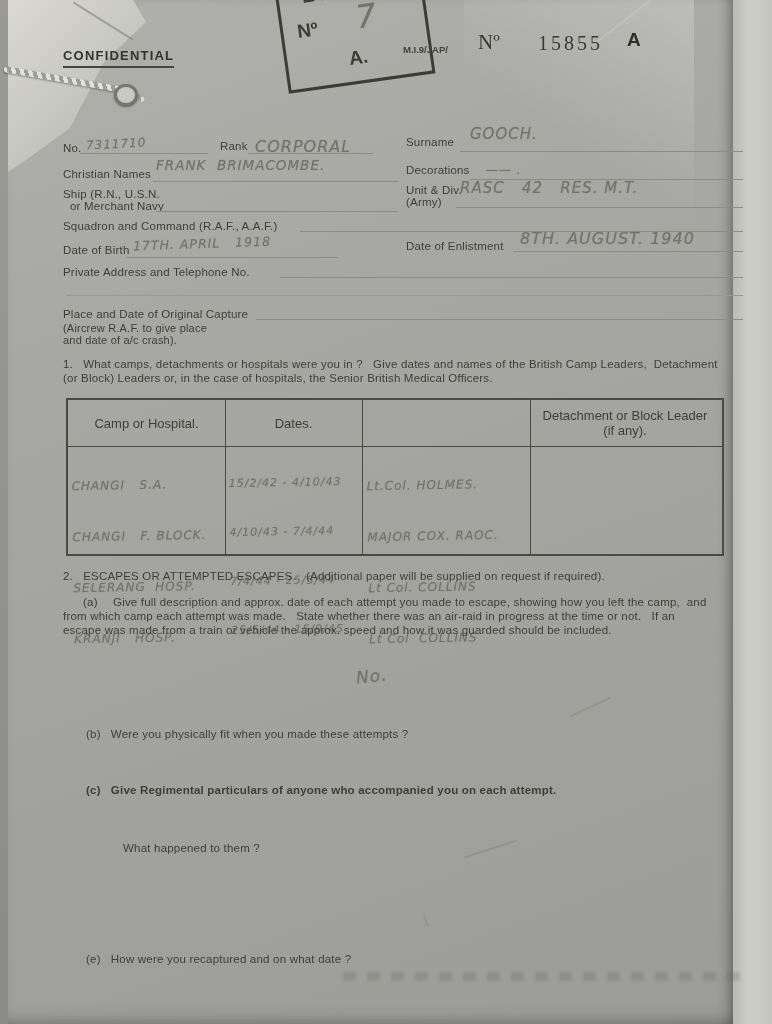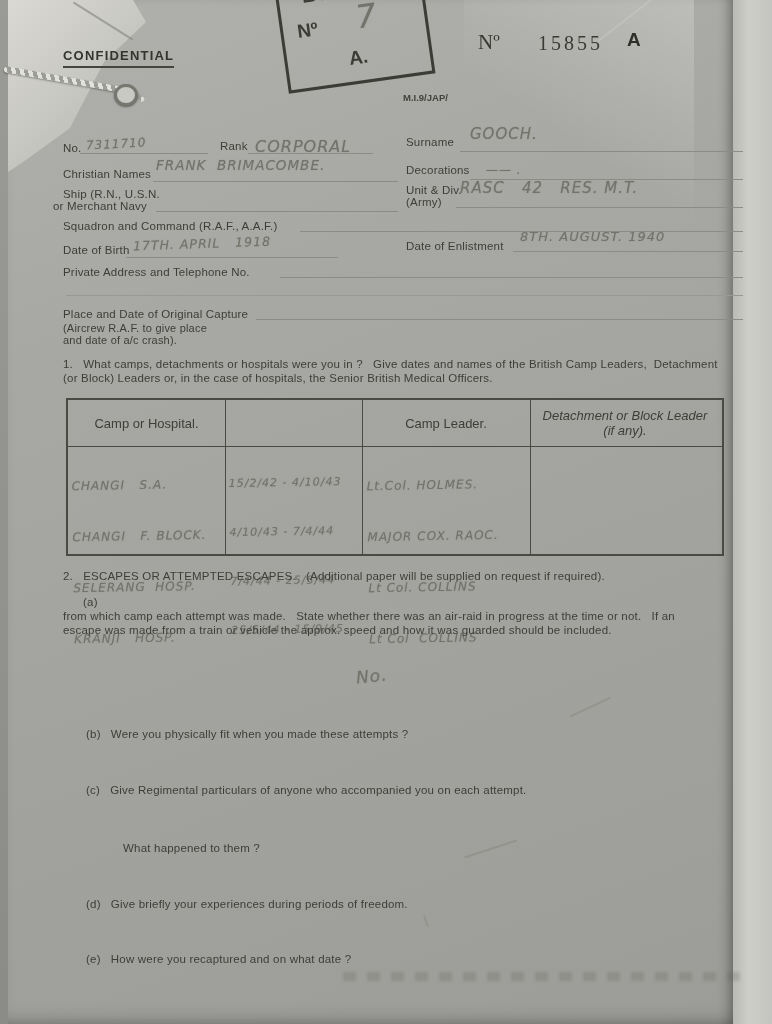--- a/index.html
+++ b/index.html
@@ -40,21 +40,21 @@
         font-size:12.5px;color:#33332e;border-bottom:2px solid #45453f;padding-bottom:3px;letter-spacing:.3px;}
 
   .stamp{position:absolute;left:272px;top:-34px;width:142px;height:112px;border:3px solid #3c3c36;
         transform:rotate(-8deg);}
   .stamp .w{position:absolute;left:0;right:6px;top:8px;text-align:center;font-weight:bold;font-size:21px;
         letter-spacing:3px;color:#3c3c36;}
   .stamp .n{position:absolute;left:14px;top:44px;font-weight:bold;font-size:19px;color:#3c3c36;}
   .stamp .h7{position:absolute;left:74px;top:30px;font-size:32px;}
   .stamp .a{position:absolute;left:0;right:0;top:78px;text-align:center;font-weight:bold;font-size:19px;color:#3c3c36;}
 
-  .ref-dept{position:absolute;left:395px;top:44px;font-size:9.5px;font-weight:bold;color:#44443e;margin-top:48px;}
+  .ref-dept{position:absolute;left:395px;top:44px;font-size:9.5px;font-weight:bold;color:#44443e;}
   .ref-no{position:absolute;left:470px;top:30px;font-family:"Liberation Serif",serif;font-size:21px;color:#3a3a34;}
   .ref-num{position:absolute;left:530px;top:32px;font-family:"Liberation Serif",serif;font-size:20px;
         letter-spacing:3px;color:#3a3a34;}
   .ref-a{position:absolute;left:619px;top:29px;font-weight:bold;font-size:19px;color:#2f2f2a;}
 
   .tbl{position:absolute;left:58px;top:398px;width:654px;height:154px;border:2px solid #4a4a44;}
   .tbl .vln{position:absolute;top:0;bottom:0;width:0;border-left:1.5px solid #4a4a44;}
   .tbl .hln{position:absolute;left:0;right:0;top:46px;height:0;border-top:1.5px solid #4a4a44;}
   .th{position:absolute;top:0;height:46px;display:flex;align-items:center;justify-content:center;
         text-align:center;font-size:13px;color:#3e3e39;}
@@ -105,57 +105,57 @@
     <div class="ln" style="left:452px;top:151px;width:283px;"></div>
 
     <span class="lbl" style="left:55px;top:168px;">Christian Names</span>
     <span class="hand" style="left:148px;top:157px;font-size:13.5px;">FRANK  BRIMACOMBE.</span>
     <div class="ln" style="left:145px;top:181px;width:245px;"></div>
     <span class="lbl" style="left:398px;top:164px;">Decorations</span>
     <span class="hand" style="left:478px;top:163px;font-size:12px;">—— .</span>
     <div class="ln" style="left:462px;top:179px;width:273px;"></div>
 
     <span class="lbl" style="left:55px;top:188px;">Ship (R.N., U.S.N.</span>
-    <span class="lbl" style="left:45px;top:200px;">or Merchant Navy</span>
+    <span class="lbl" style="left:62px;top:200px;">or Merchant Navy</span>
     <div class="ln" style="left:148px;top:211px;width:242px;"></div>
     <span class="lbl" style="left:398px;top:184px;">Unit &amp; Div.</span>
     <span class="lbl" style="left:398px;top:196px;">(Army)</span>
     <span class="hand" style="left:452px;top:179px;font-size:15px;">RASC   42   RES. M.T.</span>
     <div class="ln" style="left:448px;top:207px;width:287px;"></div>
 
     <span class="lbl" style="left:55px;top:220px;">Squadron and Command (R.A.F., A.A.F.)</span>
     <div class="ln" style="left:292px;top:231px;width:443px;"></div>
 
     <span class="lbl" style="left:55px;top:244px;">Date of Birth</span>
     <span class="hand" style="left:125px;top:236px;font-size:12.5px;transform:rotate(-2deg);">17TH. APRIL   1918</span>
     <div class="ln" style="left:118px;top:257px;width:212px;"></div>
     <span class="lbl" style="left:398px;top:240px;">Date of Enlistment</span>
-    <span class="hand" style="left:512px;top:229px;font-size:13px;">8TH. AUGUST. 1940</span>
+    <span class="hand" style="left:512px;top:229px;font-size:16px;">8TH. AUGUST. 1940</span>
     <div class="ln" style="left:505px;top:251px;width:230px;"></div>
 
     <span class="lbl" style="left:55px;top:266px;">Private Address and Telephone No.</span>
     <div class="ln" style="left:272px;top:277px;width:463px;"></div>
     <div class="ln ln-faint" style="left:58px;top:295px;width:677px;"></div>
 
     <span class="lbl" style="left:55px;top:308px;text-align:center;">Place and Date of Original Capture</span>
     <div class="ln" style="left:248px;top:319px;width:487px;"></div>
     <span class="lbl lbl-sm" style="left:55px;top:322px;">(Aircrew R.A.F. to give place</span>
     <span class="lbl lbl-sm" style="left:55px;top:334px;">and date of a/c crash).</span>
 
     <span class="lbl" style="left:55px;top:358px;text-align:right;">1.   What camps, detachments or hospitals were you in ?   Give dates and names of the British Camp Leaders,  Detachment</span>
     <span class="lbl" style="left:55px;top:372px;">(or Block) Leaders or, in the case of hospitals, the Senior British Medical Officers.</span>
 
     <div class="tbl">
       <div class="vln" style="left:157px;"></div>
       <div class="vln" style="left:294px;"></div>
       <div class="vln" style="left:462px;"></div>
       <div class="hln"></div>
       <div class="th" style="left:0;width:157px;">Camp or Hospital.</div>
-      <div class="th" style="left:294px;width:168px;">Camp Leader.</div>
-      <div class="th" style="left:472px;width:170px;font-style:italic;">Detachment or Block Leader (if any).</div>
+      <div class="th" style="left:157px;width:137px;">Dates.</div>
+      <div class="th" style="left:472px;width:170px;">Detachment or Block Leader (if any).</div>
 
       <div class="cellcol hand" style="left:5px;font-size:12px;transform:rotate(-1deg);">
         <div>CHANGI   S.A.</div>
         <div>CHANGI   F. BLOCK.</div>
         <div>SELERANG  HOSP.</div>
         <div>KRANJI   HOSP.</div>
       </div>
       <div class="cellcol hand" style="left:162px;font-size:11px;transform:rotate(-1deg);">
         <div>15/2/42 - 4/10/43</div>
         <div>4/10/43 - 7/4/44</div>
@@ -165,33 +165,33 @@
       <div class="cellcol hand" style="left:300px;font-size:12px;transform:rotate(-1deg);">
         <div>Lt.Col. HOLMES.</div>
         <div>MAJOR COX. RAOC.</div>
         <div>Lt Col. COLLINS</div>
         <div>Lt Col  COLLINS</div>
       </div>
     </div>
 
     <span class="lbl" style="left:55px;top:570px;">2.   ESCAPES OR ATTEMPTED ESCAPES.   (Additional paper will be supplied on request if required).</span>
     <span class="lbl" style="left:75px;top:596px;">(a)</span>
+    <span class="lbl" style="left:105px;top:596px;">Give full description and approx. date of each attempt you made to escape, showing how you left the camp,  and</span>
     <span class="lbl" style="left:55px;top:610px;">from which camp each attempt was made.   State whether there was an air-raid in progress at the time or not.   If an</span>
     <span class="lbl" style="left:55px;top:624px;">escape was made from a train or vehicle the approx. speed and how it was guarded should be included.</span>
 
     <span class="hand" style="left:348px;top:666px;font-size:17px;transform:rotate(-6deg);">No.</span>
 
     <span class="lbl" style="left:78px;top:728px;">(b)   Were you physically fit when you made these attempts ?</span>
     <div class="stroke" style="left:560px;top:706px;width:45px;transform:rotate(-25deg);"></div>
 
-    <span class="lbl" style="left:78px;top:784px;">(c)   Give Regimental particulars of anyone who accompanied you on each attempt.</span>
+    <span class="lbl" style="left:78px;top:784px;font-weight:bold;">(c)   Give Regimental particulars of anyone who accompanied you on each attempt.</span>
     <div class="stroke" style="left:455px;top:848px;width:55px;transform:rotate(-18deg);"></div>
 
     <span class="lbl" style="left:115px;top:842px;">What happened to them ?</span>
 
-    <span class="lbl" style="left:78px;top:898px;">(d)   Give briefly your experiences during periods of freedom.</span>
     <div class="stroke" style="left:412px;top:920px;width:12px;transform:rotate(70deg);"></div>
 
     <span class="lbl" style="left:78px;top:953px;">(e)   How were you recaptured and on what date ?</span>
 
     <div class="smudge"></div>
   </div>
 </div>
 
 </body></html>

